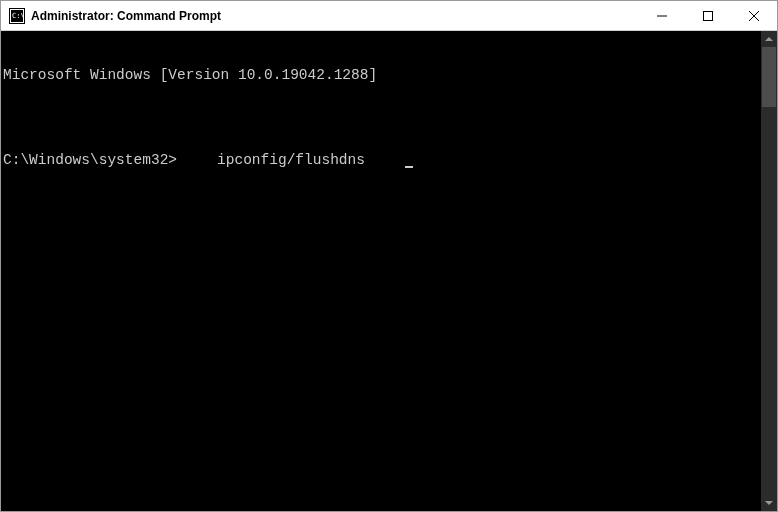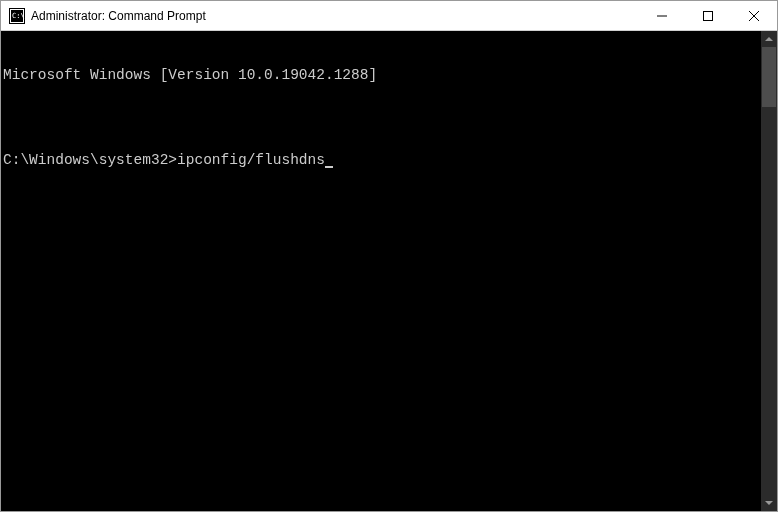--- a/index.html
+++ b/index.html
@@ -28,20 +28,21 @@
       margin-left: 8px;
       margin-right: 6px;
       display: inline-flex;
       align-items: center;
       justify-content: center;
     }
     .titlebar-title {
       font-size: 12px;
       color: #000;
       flex: 1;
+      font-weight: bold;
     }
     .window-controls {
       display: flex;
       height: 100%;
     }
     .win-btn {
       width: 46px;
       height: 100%;
       display: flex;
       align-items: center;
@@ -67,20 +68,21 @@
       line-height: 17px;
       color: #cccccc;
       white-space: pre;
       overflow: hidden;
     }
     .terminal-line {
       display: block;
     }
     .prompt-line {
       display: flex;
+      gap: 40px;
     }
     .cursor {
       display: inline-block;
       width: 8px;
       height: 2px;
       background: #cccccc;
       margin-top: 14px;
       margin-left: 0;
     }
     .scrollbar {

